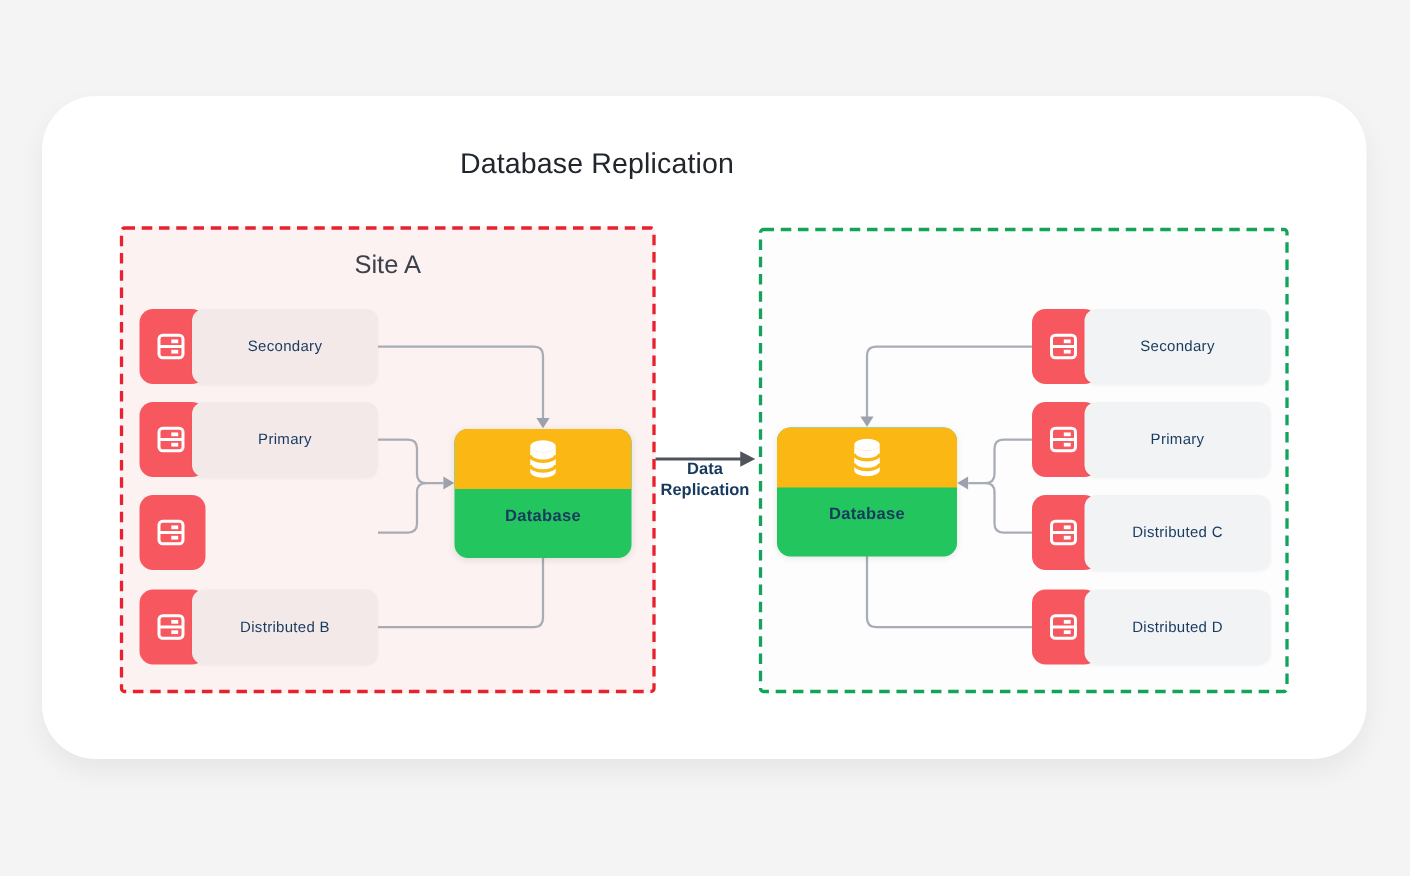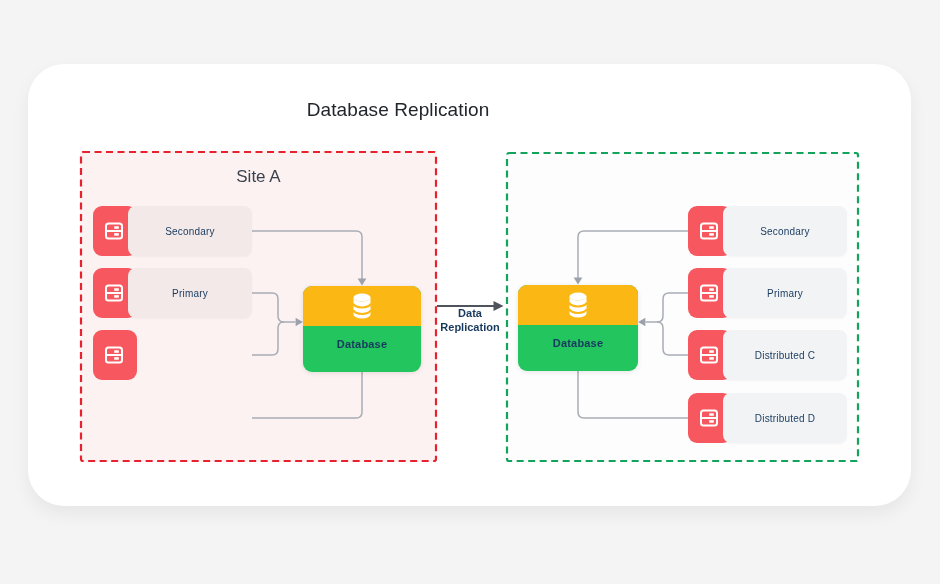--- a/index.html
+++ b/index.html
@@ -134,20 +134,31 @@
   <div class="server-node" style="left:93px;top:330px">
     <div class="server-icon-box">
       <svg width="20" height="20" viewBox="0 0 20 20">
           <rect x="2" y="2.5" width="16" height="15" rx="2.5" fill="none" stroke="#fff" stroke-width="2"></rect>
           <line x1="2" y1="10" x2="18" y2="10" stroke="#fff" stroke-width="2"></line>
           <rect x="10.2" y="5.3" width="4.6" height="2.5" fill="#fff"></rect>
           <rect x="10.2" y="12.2" width="4.6" height="2.5" fill="#fff"></rect>
         </svg>
     </div>
   </div>
+  <div class="server-node" style="left:93px;top:393px">
+    <div class="server-icon-box">
+      <svg width="20" height="20" viewBox="0 0 20 20">
+          <rect x="2" y="2.5" width="16" height="15" rx="2.5" fill="none" stroke="#fff" stroke-width="2"></rect>
+          <line x1="2" y1="10" x2="18" y2="10" stroke="#fff" stroke-width="2"></line>
+          <rect x="10.2" y="5.3" width="4.6" height="2.5" fill="#fff"></rect>
+          <rect x="10.2" y="12.2" width="4.6" height="2.5" fill="#fff"></rect>
+        </svg>
+    </div>
+    <div class="server-label label-a">Distributed B</div>
+  </div>
 
   <div class="db-node" style="left:303px;top:286px">
     <div class="db-top">
       <svg width="24" height="28" viewBox="0 0 24 28">
           <ellipse cx="12" cy="5.5" rx="8.5" ry="4" fill="#fff"></ellipse>
           <path d="M3.5 5.5 V22.5 A8.5 4 0 0 0 20.5 22.5 V5.5 A8.5 4 0 0 1 3.5 5.5 Z" fill="#fff"></path>
           <path d="M3.5 11.5 A8.5 4 0 0 0 20.5 11.5" stroke="#fbb714" stroke-width="2.2" fill="none"></path>
           <path d="M3.5 18 A8.5 4 0 0 0 20.5 18" stroke="#fbb714" stroke-width="2.2" fill="none"></path>
         </svg>
     </div>

